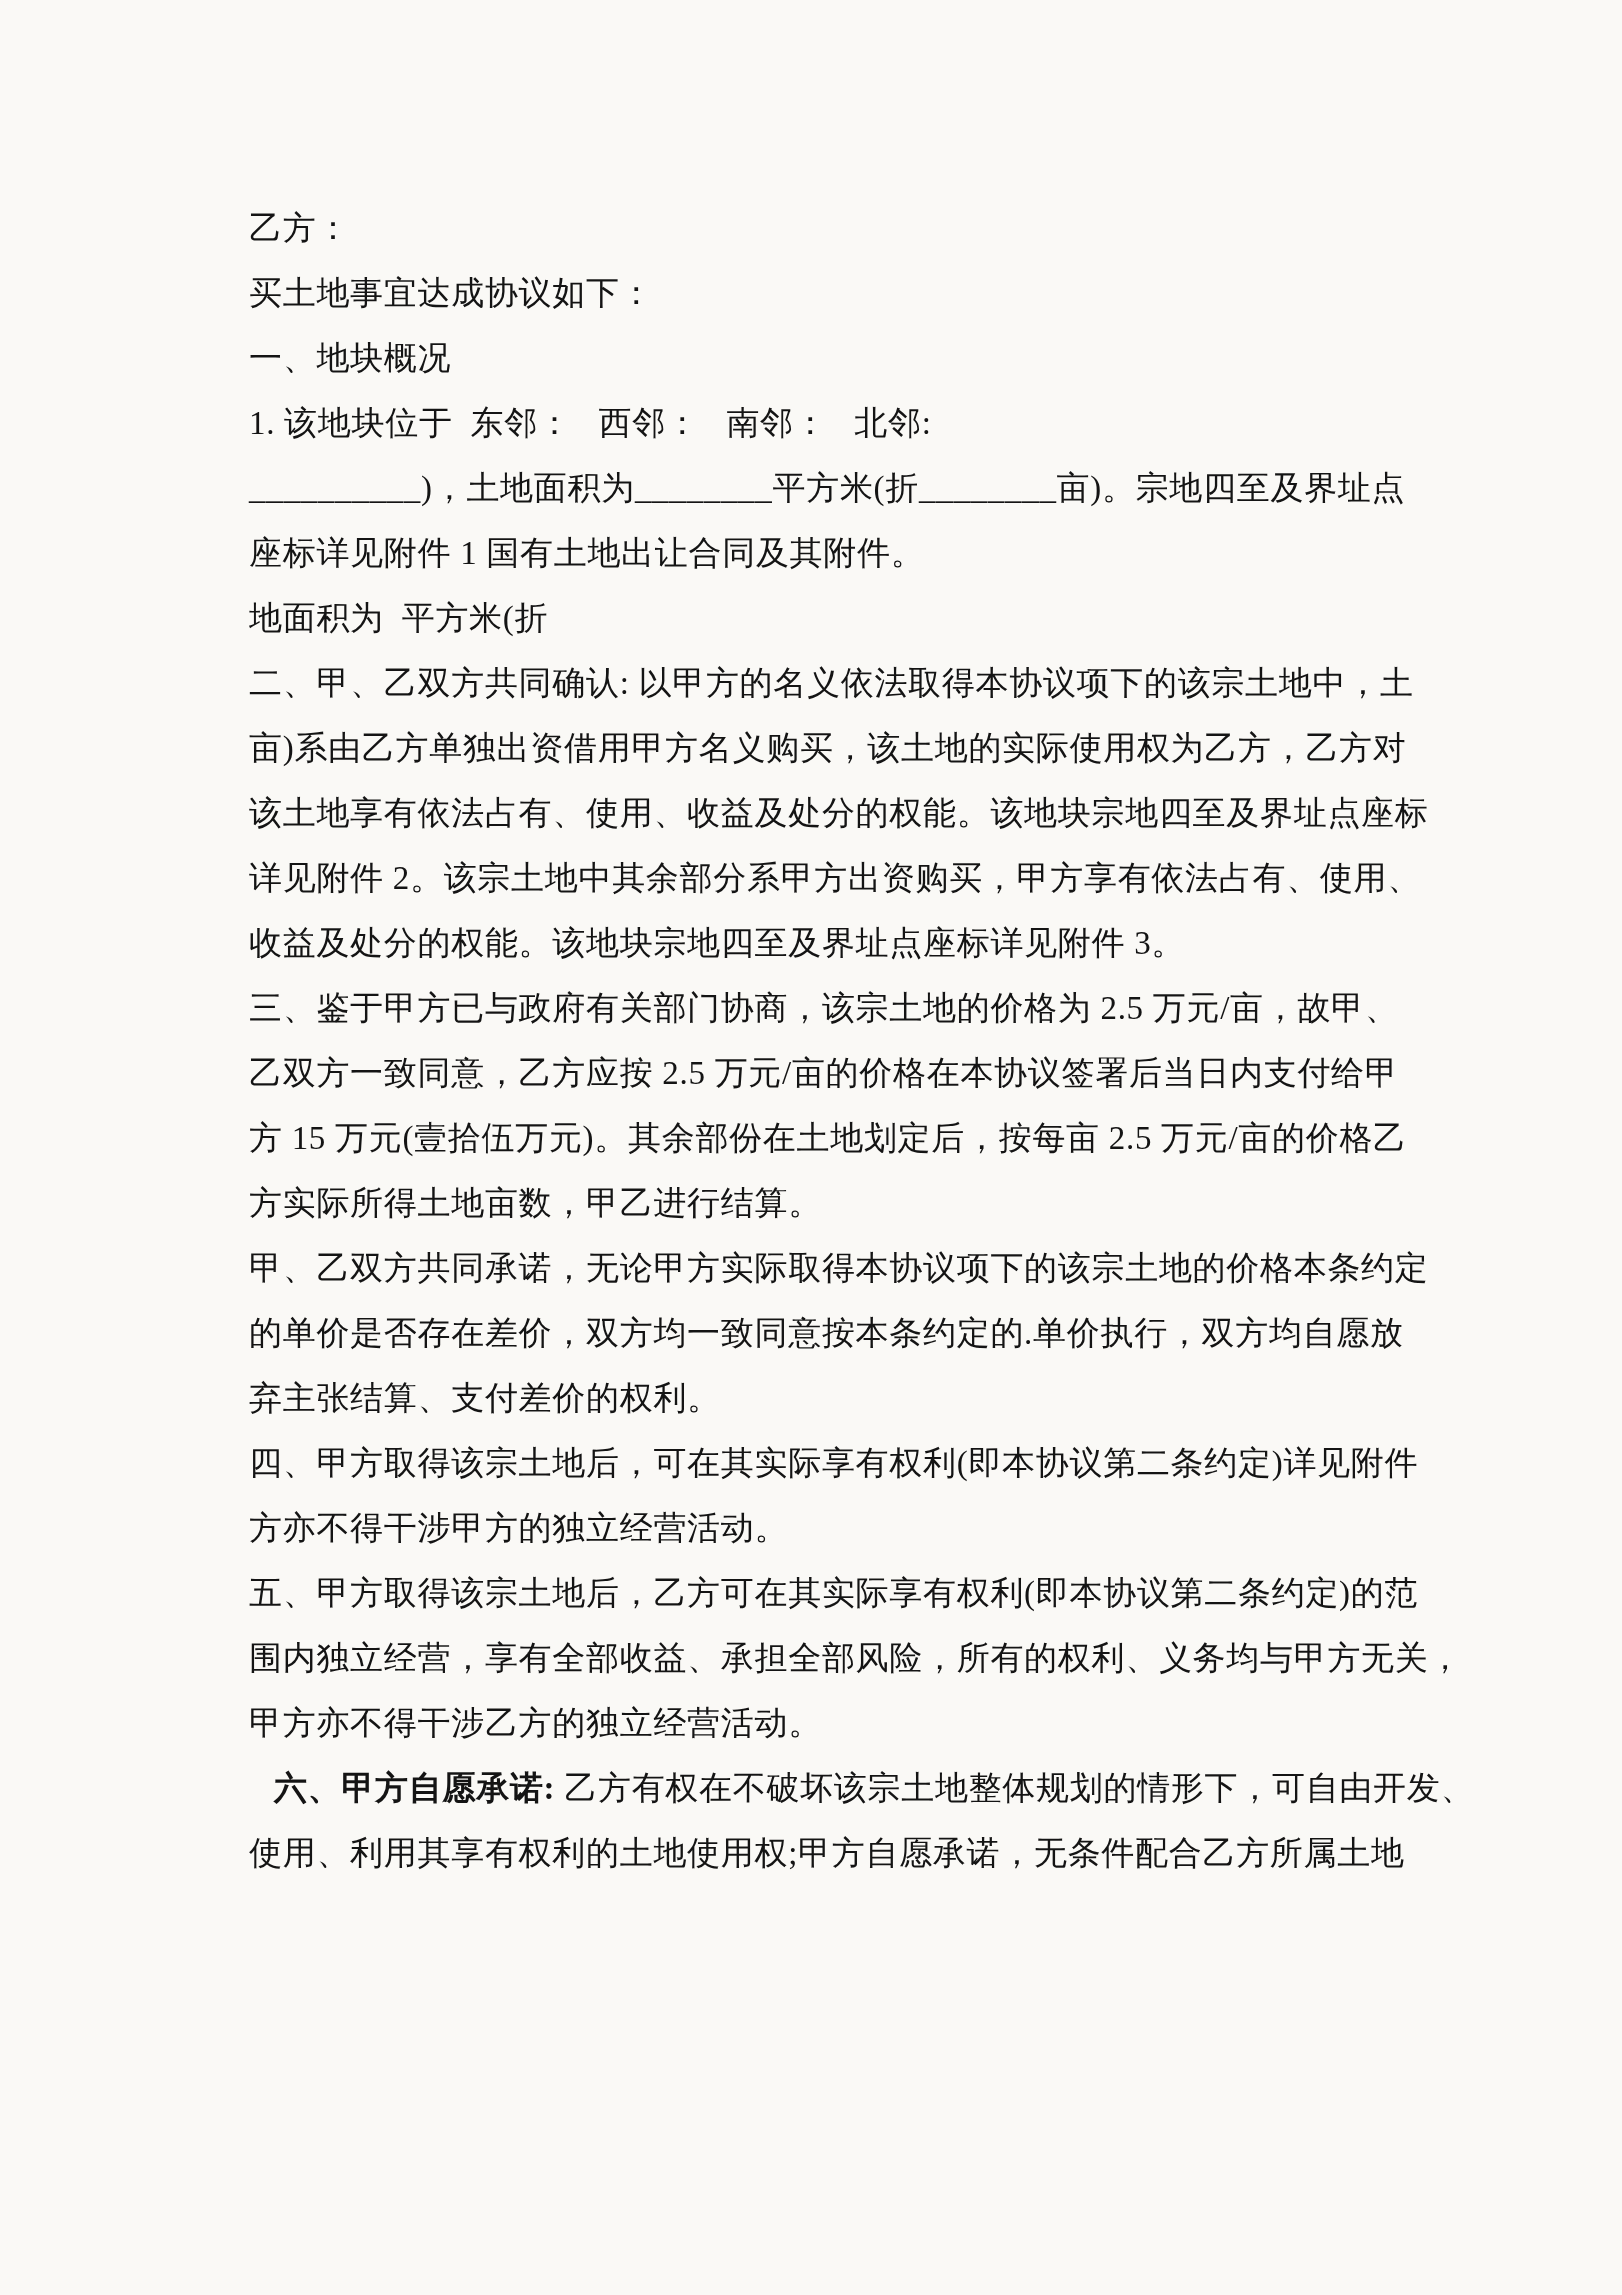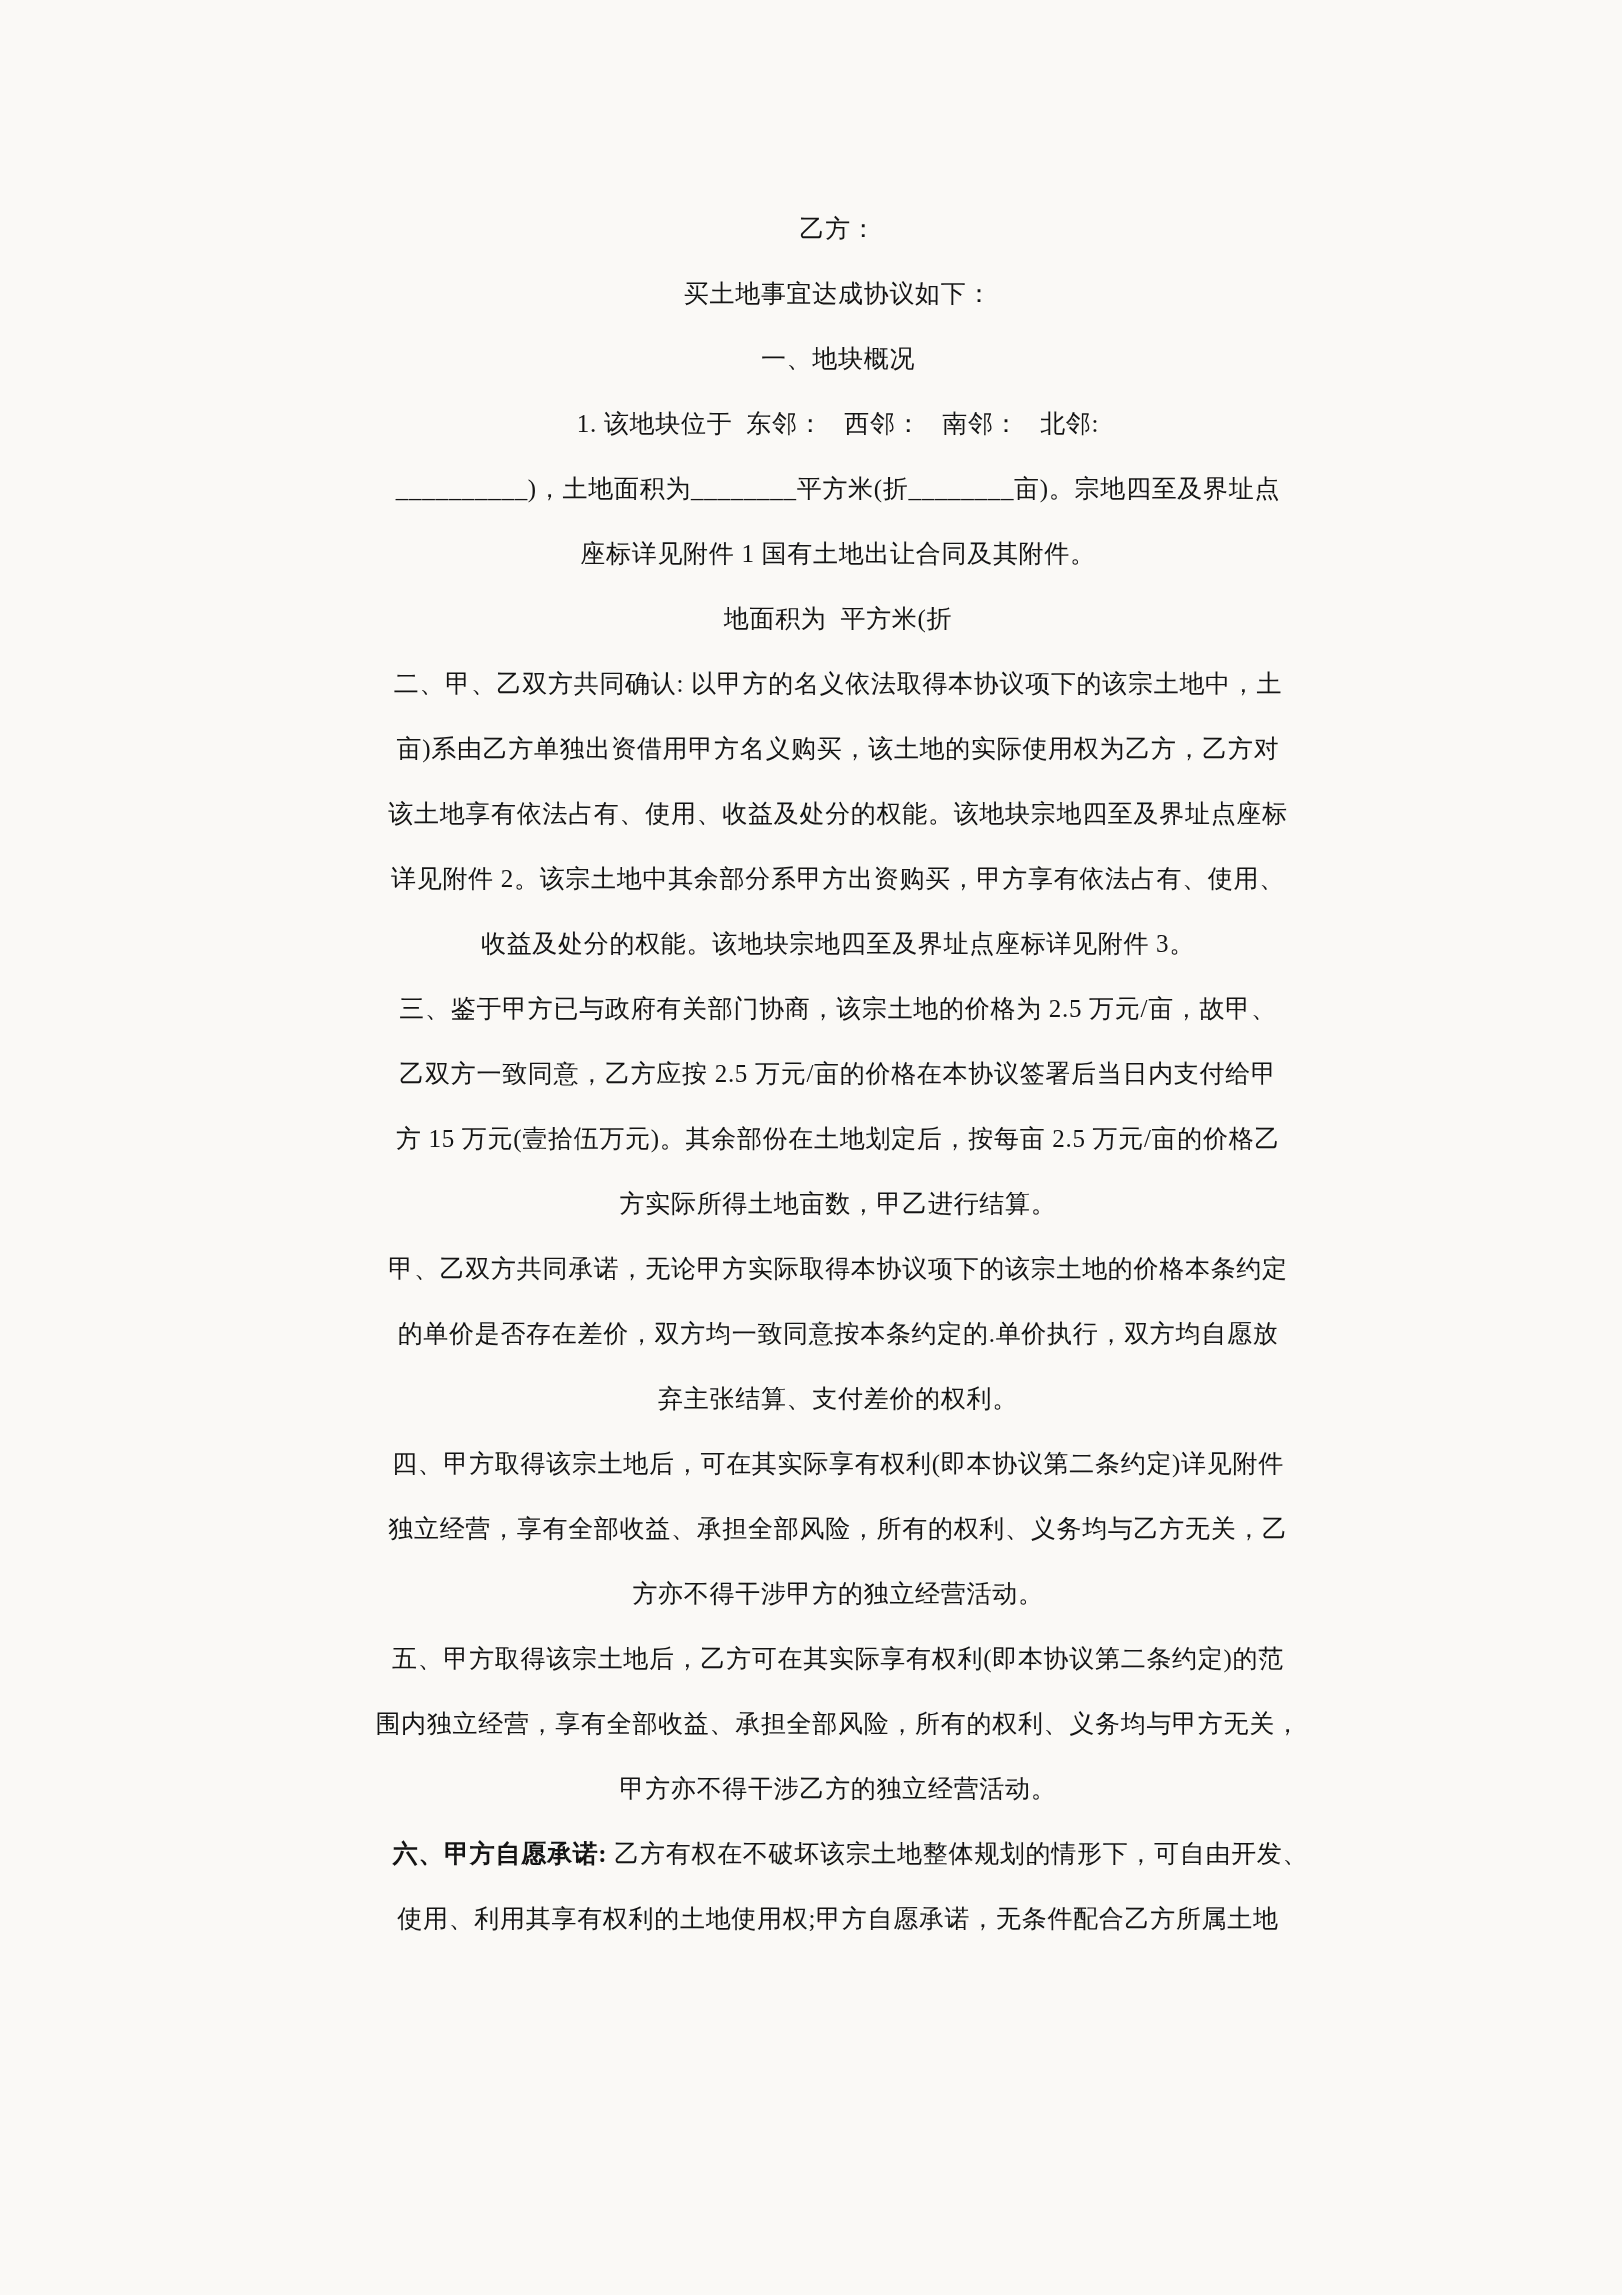--- a/index.html
+++ b/index.html
@@ -15,27 +15,26 @@
     background: #faf9f6;
     box-sizing: border-box;
     padding: 196px 196px 0 249px;
     font-family: "Liberation Serif", "DejaVu Serif", serif;
     color: #141414;
   }
   .doc-body {
     width: 1178px;
   }
   .line {
-    font-size: 25px;
+    font-size: 33px;
     line-height: 65px;
     height: 65px;
     letter-spacing: 0.7px;
     white-space: pre;
     overflow: visible;
-    text-align: center;
   }
   .bold {
     font-weight: bold;
     margin-left: 25px;
   }
 </style>
 </head>
 <body>
 
 <div class="page">
@@ -53,21 +52,20 @@
       <div class="line">详见附件 2。该宗土地中其余部分系甲方出资购买，甲方享有依法占有、使用、</div>
       <div class="line">收益及处分的权能。该地块宗地四至及界址点座标详见附件 3。</div>
       <div class="line">三、鉴于甲方已与政府有关部门协商，该宗土地的价格为 2.5 万元/亩，故甲、</div>
       <div class="line">乙双方一致同意，乙方应按 2.5 万元/亩的价格在本协议签署后当日内支付给甲</div>
       <div class="line">方 15 万元(壹拾伍万元)。其余部份在土地划定后，按每亩 2.5 万元/亩的价格乙</div>
       <div class="line">方实际所得土地亩数，甲乙进行结算。</div>
       <div class="line">甲、乙双方共同承诺，无论甲方实际取得本协议项下的该宗土地的价格本条约定</div>
       <div class="line">的单价是否存在差价，双方均一致同意按本条约定的.单价执行，双方均自愿放</div>
       <div class="line">弃主张结算、支付差价的权利。</div>
       <div class="line">四、甲方取得该宗土地后，可在其实际享有权利(即本协议第二条约定)详见附件</div>
-      <div class="line">独立经营，享有全部收益、承担全部风险，所有的权利、义务均与乙方无关，乙</div>
       <div class="line">方亦不得干涉甲方的独立经营活动。</div>
       <div class="line">五、甲方取得该宗土地后，乙方可在其实际享有权利(即本协议第二条约定)的范</div>
       <div class="line">围内独立经营，享有全部收益、承担全部风险，所有的权利、义务均与甲方无关，</div>
       <div class="line">甲方亦不得干涉乙方的独立经营活动。</div>
       <div class="line"><span class="bold">六、甲方自愿承诺:</span> 乙方有权在不破坏该宗土地整体规划的情形下，可自由开发、</div>
       <div class="line">使用、利用其享有权利的土地使用权;甲方自愿承诺，无条件配合乙方所属土地</div>
     </div>
 </div>
 
 

